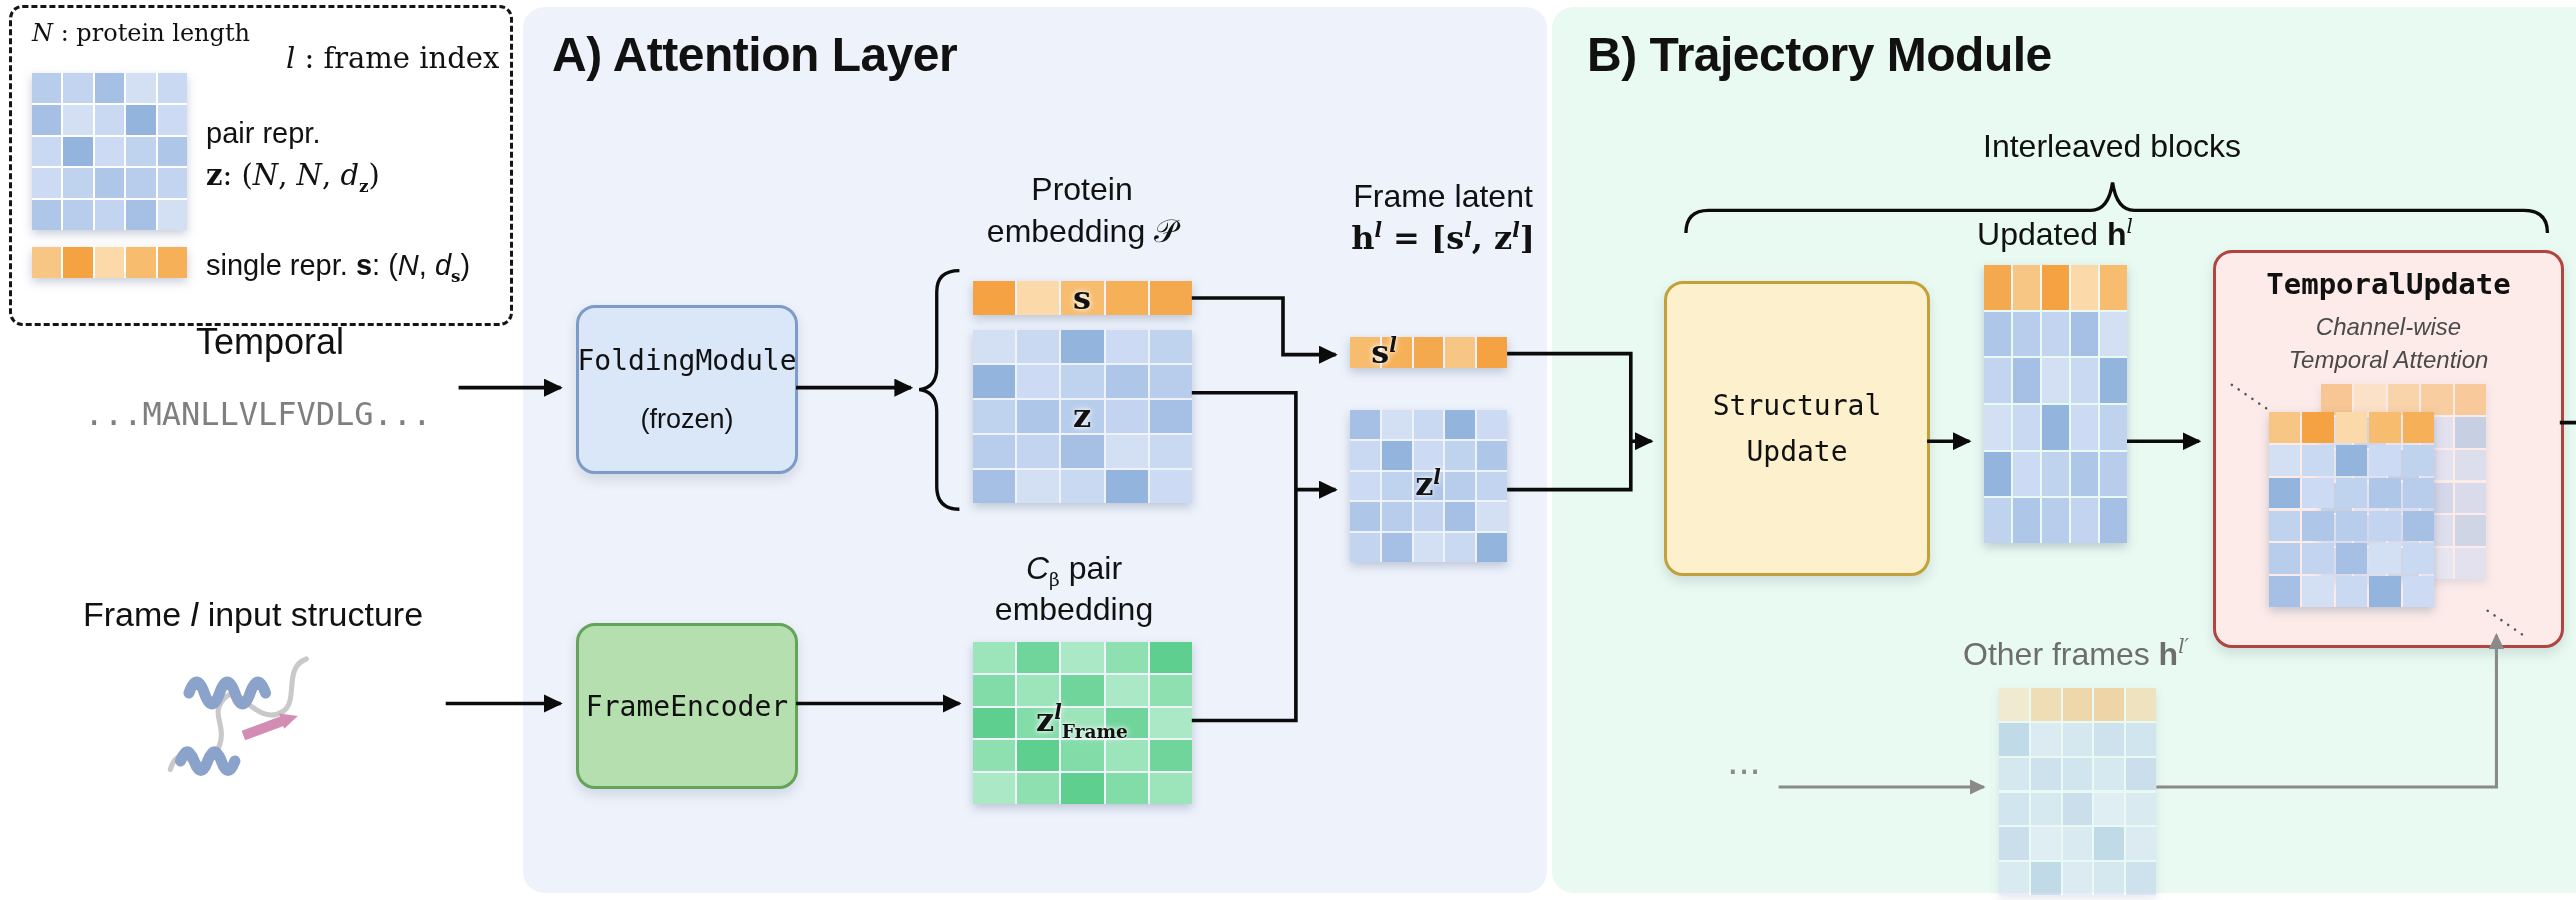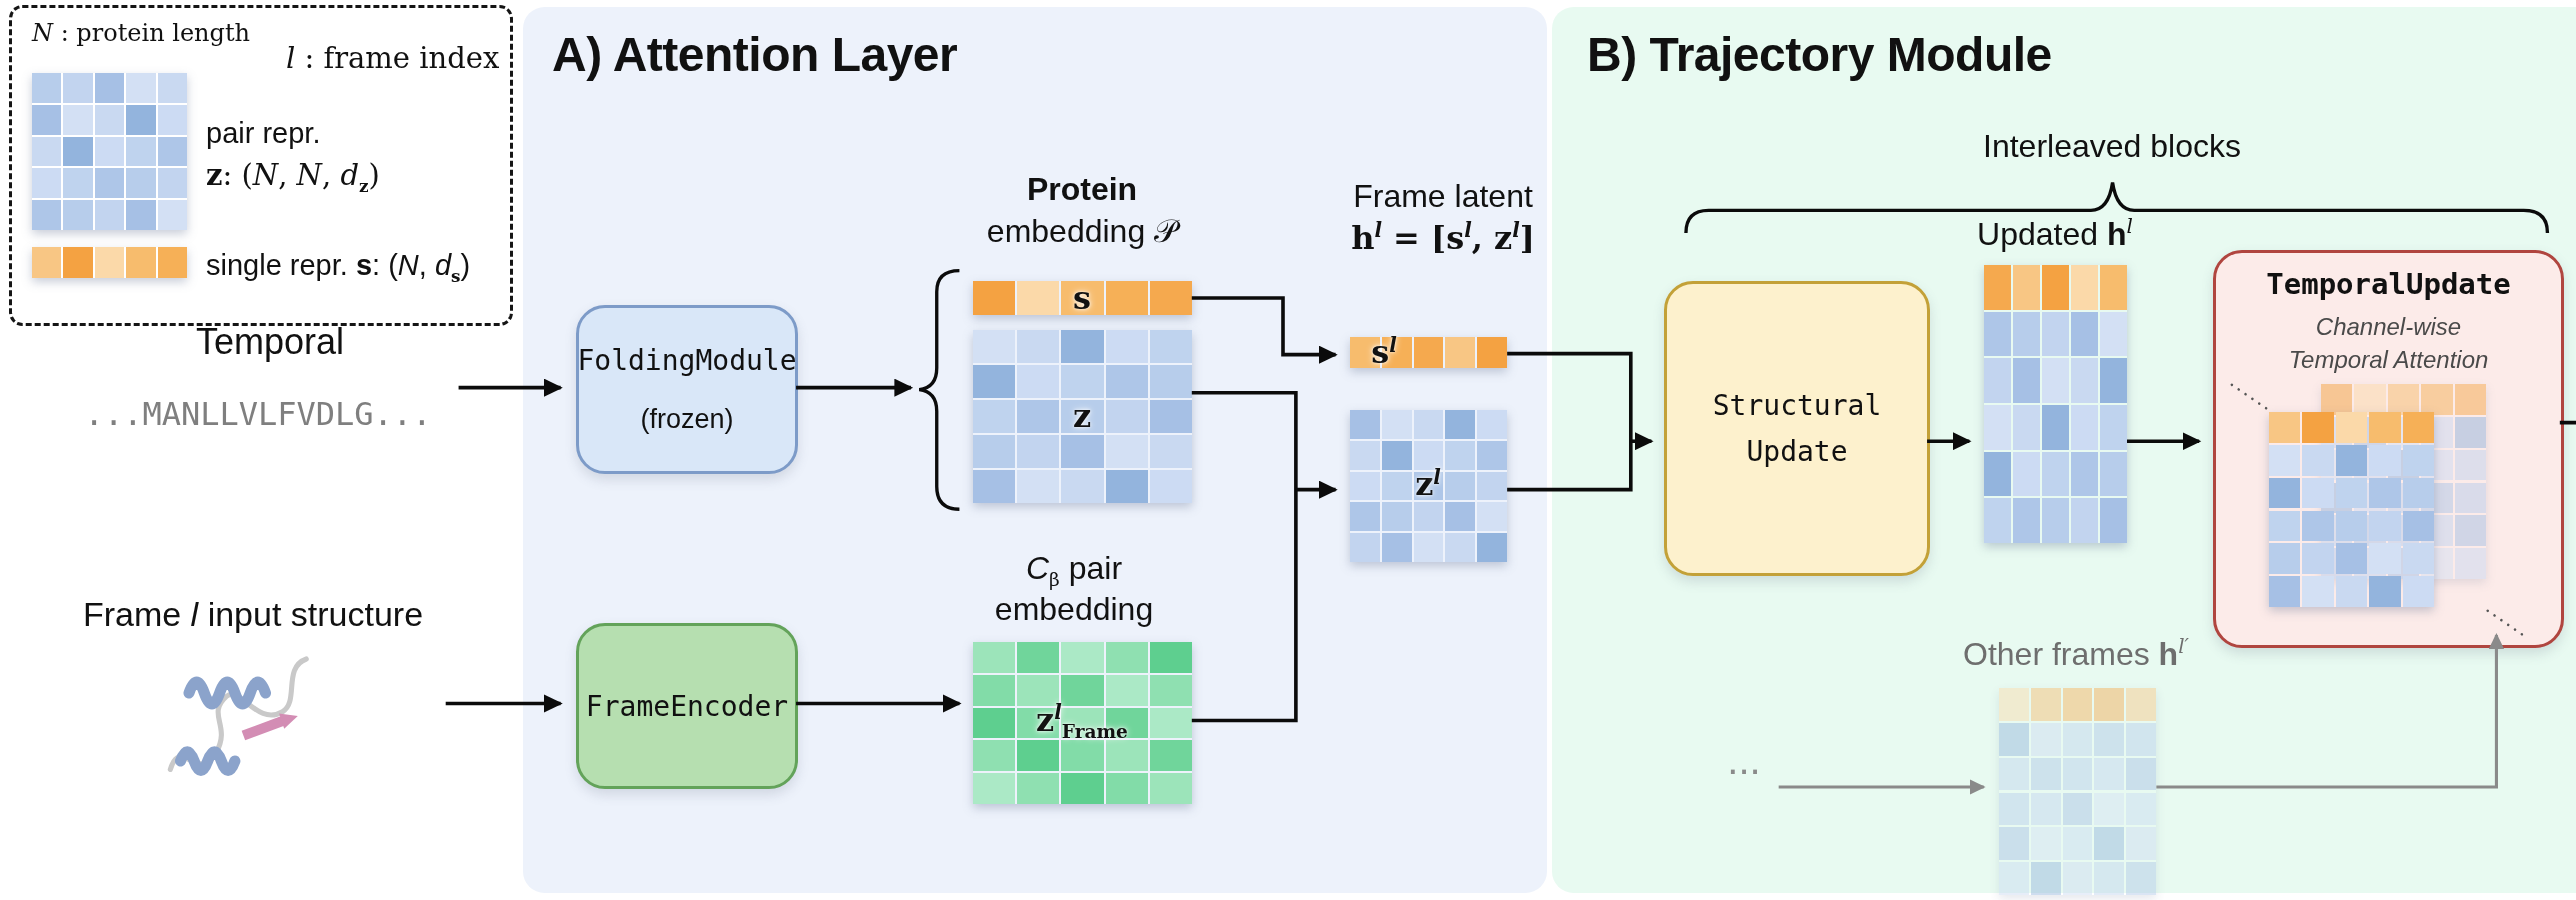--- a/index.html
+++ b/index.html
@@ -5,21 +5,21 @@
   html,body{margin:0;padding:0;background:#ffffff;}
   #canvas{position:relative;width:3731px;height:901px;background:#ffffff;overflow:hidden;
           font-family:"Liberation Sans",sans-serif;color:#111;}
   .panel{position:absolute;top:7.2px;height:886px;border-radius:21.6px;}
   .ptitle{position:absolute;top:27px;font-size:48px;font-weight:700;letter-spacing:-0.5px;white-space:nowrap;}
   .lbl{position:absolute;font-size:32px;line-height:1.18;text-align:center;white-space:nowrap;transform:translateX(-50%);}
   .lbl-left{position:absolute;font-size:29px;white-space:nowrap;}
   .serifm{font-family:"DejaVu Serif","Liberation Serif",serif;}
   .mono{font-family:"DejaVu Sans Mono","Liberation Mono",monospace;}
   .gray{color:#757575;}
-  .module{position:absolute;border-radius:29px;display:flex;flex-direction:column;align-items:center;justify-content:center;
+  .module{position:absolute;border-radius:19px;display:flex;flex-direction:column;align-items:center;justify-content:center;
           box-shadow:0 5.2px 11.3px rgba(90,100,120,.18);}
   .module .m1{font-family:"DejaVu Sans Mono","Liberation Mono",monospace;font-size:28px;white-space:nowrap;}
   .module .m2{font-size:27px;white-space:nowrap;margin-top:27px;}
   .matrix{position:absolute;box-shadow:0 4.1px 9.3px rgba(100,115,145,.35);}
   .mxlabel{position:absolute;font-family:"DejaVu Serif","Liberation Serif",serif;font-weight:700;font-size:32px;
            transform:translate(-50%,-50%);text-shadow:0 0 7.2px rgba(255,255,255,.95),0 0 3.1px rgba(255,255,255,.9);white-space:nowrap;}
   sup{font-size:62%;font-style:italic;font-family:"DejaVu Serif",serif;}
   sub{font-size:58%;font-family:"DejaVu Serif",serif;}
   .legend{position:absolute;left:9.3px;top:5.2px;width:498px;height:315px;border:3.6px dashed #151515;border-radius:13.4px;background:#fff;}
   svg{position:absolute;left:0;top:0;overflow:visible;}
@@ -90,21 +90,21 @@
 
   <div class="module" style="left:576px;top:305px;width:216px;height:163px;background:#d9e7f8;border:3.6px solid #7d9bc8;">
     <div class="m1">FoldingModule</div>
     <div class="m2">(frozen)</div>
   </div>
 
   <div class="module" style="left:576px;top:623px;width:216px;height:160px;background:#b6dfb0;border:3.6px solid #63a35a;">
     <div class="m1">FrameEncoder</div>
   </div>
 
-  <div class="lbl" style="left:1082px;top:171px;font-weight:bold;">Protein</div>
+  <div class="lbl" style="left:1082px;top:171px;">Protein</div>
   <div class="lbl" style="left:1082px;top:213px;">embedding 𝒫</div>
   <div class="matrix" style="left: 973px; top: 281px; width: 219px; height: 34px; display: grid; grid-template-columns: repeat(5, 1fr); grid-template-rows: repeat(1, 1fr); gap: 2.1px;">
       <div style="background: rgb(244, 162, 66);"></div>
       <div style="background: rgb(251, 217, 169);"></div>
       <div style="background: rgb(247, 188, 109);"></div>
       <div style="background: rgb(246, 176, 87);"></div>
       <div style="background: rgb(245, 169, 78);"></div>
     </div>
   <div class="mxlabel" style="left:1082px;top:298px;">s</div>
   <div class="matrix" style="left: 973px; top: 330px; width: 219px; height: 173px; display: grid; grid-template-columns: repeat(5, 1fr); grid-template-rows: repeat(5, 1fr); gap: 2.1px;">

